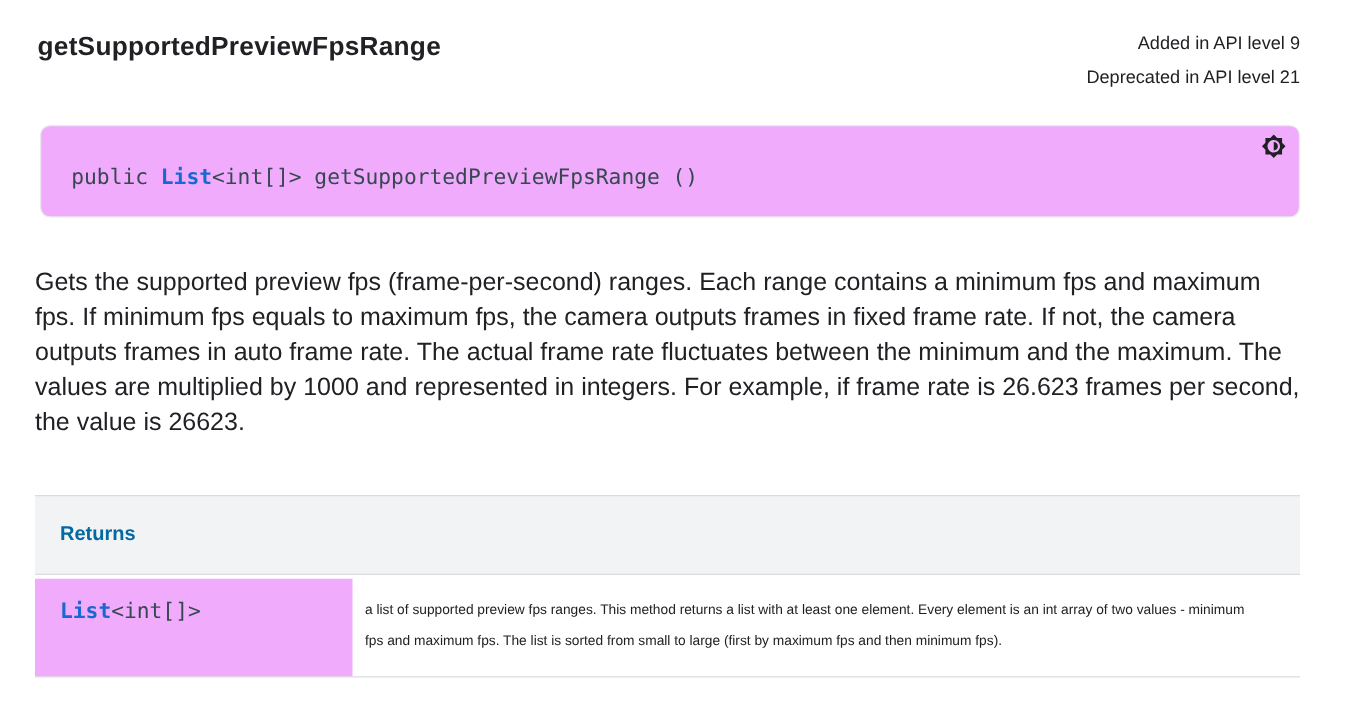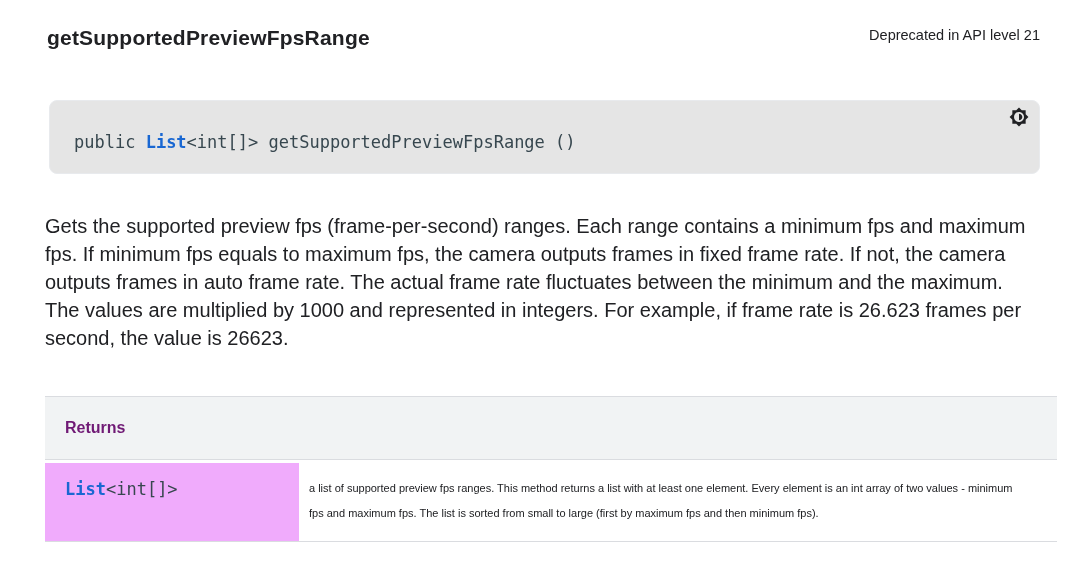--- a/index.html
+++ b/index.html
@@ -6,21 +6,21 @@
     margin: 0;
     padding: 0;
     background: #ffffff;
     font-family: "Liberation Sans", sans-serif;
     color: #202124;
   }
   .page {
     width: 1080px;
     height: 570px;
     box-sizing: border-box;
-    padding: 22px 40px 0 45px;
+    padding: 22px 40px 0 28px;
     overflow: hidden;
     border-radius: 10px;
   }
   
   .header-row {
     display: flex;
     justify-content: space-between;
     align-items: flex-start;
     min-height: 54px;
   }
@@ -33,21 +33,21 @@
   }
   .api-levels {
     text-align: right;
     font-size: 14.5px;
     line-height: 27px;
     color: #202124;
   }
   
   .code-block {
     margin: 24px 0 0 4px;
-    background: #e5e5e5;
+    background: #f0abfc;
     border: 1px solid #e8eaed;
     border-radius: 8px;
     padding: 6px 10px 20px 24px;
   }
   .code-toolbar {
     display: flex;
     justify-content: flex-end;
     height: 20px;
   }
   .theme-icon {
@@ -84,21 +84,21 @@
     margin-top: 44px;
     width: 1012px;
   }
   .table-header {
     background: #f1f3f4;
     border-top: 1px solid #dadce0;
     border-bottom: 1px solid #dadce0;
     padding: 22px 20px;
     font-size: 16px;
     font-weight: 700;
-    color: #701a75;
+    color: #0369a1;
   }
   .table-row {
     display: flex;
     margin-top: 3px;
     border-bottom: 1px solid #dadce0;
   }
   .cell-type {
     flex: 0 0 254px;
     box-sizing: border-box;
     background: #f0abfc;
@@ -116,20 +116,21 @@
   }
 </style>
 </head>
 <body>
 
 <div class="page">
 
   <div class="header-row">
     <h1 class="page-title">getSupportedPreviewFpsRange</h1>
     <div class="api-levels">
+      <div>Added in API level 9</div>
       <div>Deprecated in API level 21</div>
     </div>
   </div>
 
   <div class="code-block">
     <div class="code-toolbar">
       <span class="theme-icon">
         <svg viewBox="0 0 24 24" width="20" height="20" aria-hidden="true">
           <path fill="#202124" fill-rule="evenodd" d="M20 8.69V4h-4.69L12 .69 8.69 4H4v4.69L.69 12 4 15.31V20h4.69L12 23.31 15.31 20H20v-4.69L23.31 12 20 8.69zM12 18c-3.31 0-6-2.69-6-6s2.69-6 6-6 6 2.69 6 6-2.69 6-6 6zm0-10v8c2.21 0 4-1.79 4-4s-1.79-4-4-4z"></path>
         </svg>

